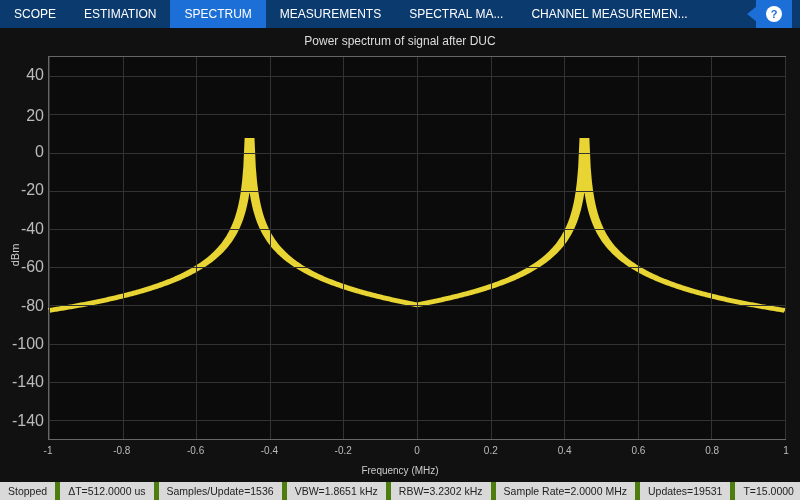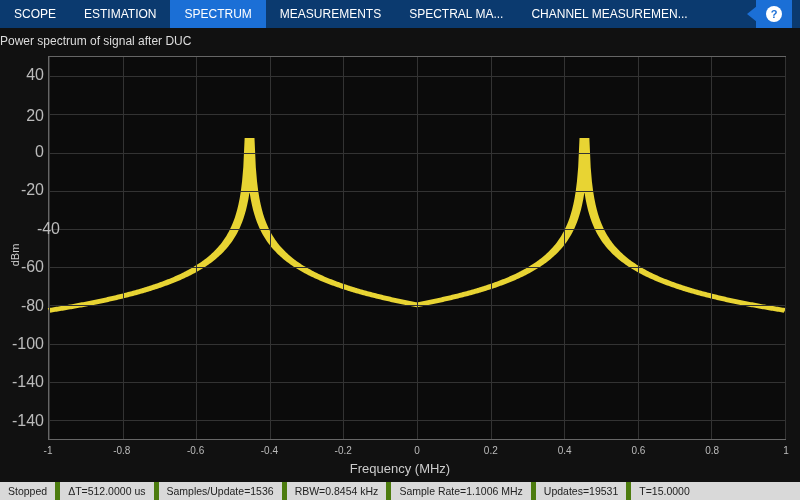--- a/index.html
+++ b/index.html
@@ -5,24 +5,24 @@
   html,body{margin:0;padding:0;width:800px;height:500px;background:#000;font-family:Arial,Helvetica,sans-serif;overflow:hidden}
   .tabbar{display:flex;align-items:center;height:28px;background:#0b3a6f;color:#fff;font-size:12px}
   .tab{padding:0 14px;height:28px;line-height:28px;cursor:pointer;white-space:nowrap;overflow:hidden;text-overflow:ellipsis;flex:0 1 auto}
   .tab.active{background:#1b6fd6}
   .spacer{flex:1}
   .helpwrap{display:flex;align-items:center;height:28px;padding:0 8px;cursor:pointer}
   .notch{width:0;height:0;border-top:8px solid transparent;border-bottom:8px solid transparent;border-right:10px solid #1b6fd6;margin-right:-1px}
   .helpbg{background:#1b6fd6;height:28px;display:flex;align-items:center;padding:0 10px}
   .help{width:16px;height:16px;border-radius:50%;background:#fff;color:#1b6fd6;display:flex;align-items:center;justify-content:center;font-weight:bold;font-size:11px}
   .plotwrap{position:absolute;top:28px;left:0;right:0;bottom:18px;background:#111}
-  .title{color:#ddd;font-size:12px;padding:6px 0 2px}
+  .title{color:#ddd;font-size:12px;text-align:center;padding:6px 0 2px}
   .axes{position:absolute;top:28px;left:48px;right:14px;bottom:42px;background:#0b0b0b;border:1px solid #666}
   .ylabel{position:absolute;left:4px;top:50%;transform:translateY(-50%) rotate(-90deg);transform-origin:center;color:#ccc;font-size:11px}
-  .xlabel{position:absolute;left:0;right:0;bottom:6px;text-align:center;color:#ccc;font-size:13px}
+  .xlabel{position:absolute;left:0;right:0;bottom:6px;text-align:center;color:#ccc;font-size:10px}
   .ytick{position:absolute;left:0;width:44px;text-align:right;color:#bbb;font-size:16px;transform:translateY(-50%)}
   .xtick{position:absolute;bottom:26px;color:#bbb;font-size:10px;transform:translateX(-50%)}
   .gridline{position:absolute;background:#333}
   .gridline.h{left:0;right:0;height:1px}
   .gridline.v{top:0;bottom:0;width:1px}
   svg.trace{position:absolute;top:0;left:0;width:100%;height:100%;overflow:visible}
   .trace path{fill:none;stroke:#e8d433;stroke-width:1.2}
   .status{position:absolute;bottom:0;left:0;right:0;height:18px;background:#d9d9d9;color:#222;font-size:10.5px;display:flex;align-items:center;overflow:hidden;white-space:nowrap}
   .status span{padding:0 8px;border-right:5px solid #4d7c0f;height:18px;line-height:18px}
   .status span:last-child{border-right:none}
@@ -74,21 +74,21 @@
       <div class="gridline v" style="left: 70%;"></div>
       <div class="gridline v" style="left: 80%;"></div>
       <div class="gridline v" style="left: 90%;"></div>
       <div class="gridline v" style="left: 100%;"></div>
     </div>
 <div class="ytick" style="top: 392.8px;">-140</div>
     <div class="ytick" style="top: 354.4px;">-140</div>
     <div class="ytick" style="top: 316px;">-100</div>
     <div class="ytick" style="top: 277.6px;">-80</div>
     <div class="ytick" style="top: 239.2px;">-60</div>
-    <div class="ytick" style="top: 200.8px; margin-left: 16px;">-40</div>
+    <div class="ytick" style="top: 200.8px;">-40</div>
     <div class="ytick" style="top: 162.4px;">-20</div>
     <div class="ytick" style="top: 124px;">0</div>
     <div class="ytick" style="top: 88px;">20</div>
     <div class="ytick" style="top: 47.2px;">40</div>
     <div class="xtick" style="left: 48px;">-1</div>
     <div class="xtick" style="left: 121.8px;">-0.8</div>
     <div class="xtick" style="left: 195.6px;">-0.6</div>
     <div class="xtick" style="left: 269.4px; margin-top: 40px;">-0.4</div>
     <div class="xtick" style="left: 343.2px;">-0.2</div>
     <div class="xtick" style="left: 417px;">0</div>
@@ -96,17 +96,18 @@
     <div class="xtick" style="left: 564.6px;">0.4</div>
     <div class="xtick" style="left: 638.4px;">0.6</div>
     <div class="xtick" style="left: 712.2px;">0.8</div>
     <div class="xtick" style="left: 786px;">1</div>
   </div>
 
 <div class="status">
   <span>Stopped</span>
   <span>ΔT=512.0000 us</span>
   <span>Samples/Update=1536</span>
-  <span>RBW=0.8454 kHz</span>
-  <span>Sample Rate=1.1006 MHz</span>
+  <span>VBW=1.8651 kHz</span>
+  <span>RBW=3.2302 kHz</span>
+  <span>Sample Rate=2.0000 MHz</span>
   <span>Updates=19531</span>
   <span>T=15.0000</span>
 </div>
 
 </body></html>

